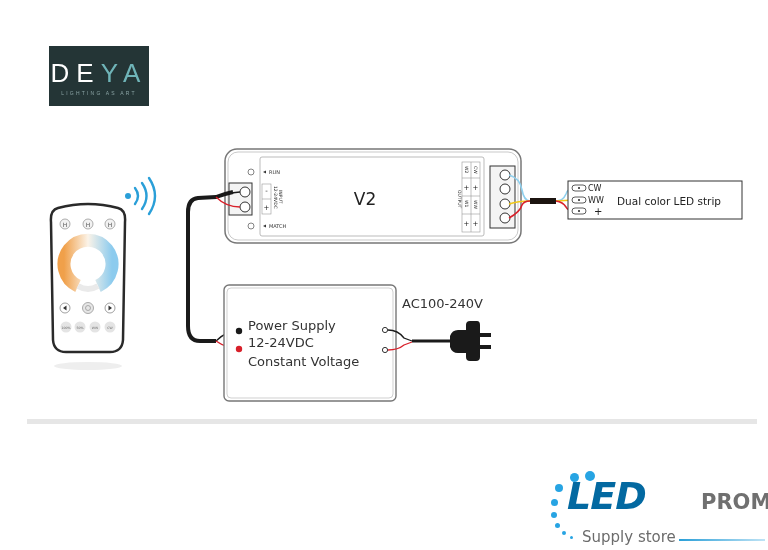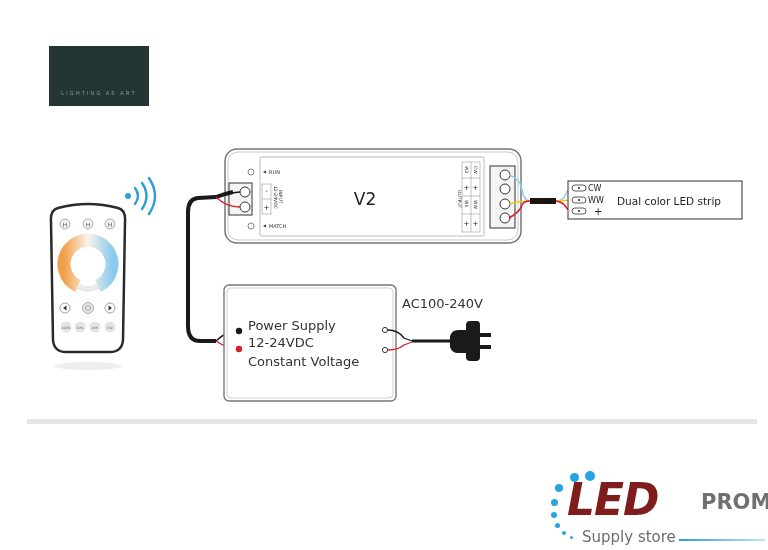--- a/index.html
+++ b/index.html
@@ -5,30 +5,33 @@
   html, body { margin:0; padding:0; background:#ffffff; }
   body { width:768px; height:550px; position:relative; overflow:hidden; font-family:"DejaVu Sans", sans-serif; }
   .abs { position:absolute; }
   #deya-logo { left:49px; top:46px; width:100px; height:60px; background:#243536; }
   #deya-logo .name { position:absolute; left:0; right:0; top:12px; text-align:center; color:#ffffff; font-family:"Liberation Sans", sans-serif; font-size:26px; letter-spacing:7px; font-weight:300; }
   #deya-logo .name .accent { color:#6fb4b8; }
   #deya-logo .tag { position:absolute; left:0; right:0; top:44px; text-align:center; color:#8aa3a4; font-size:5px; letter-spacing:2.2px; font-family:"Liberation Sans", sans-serif; }
   svg text { font-family:"DejaVu Sans", sans-serif; }
   #divider { left:27px; top:419px; width:730px; height:5px; background:#e6e6e6; }
   #ledprom { left:545px; top:470px; width:222px; height:80px; }
-  #ledprom .led { position:absolute; left:22px; top:4px; font-family:"DejaVu Sans", sans-serif; font-weight:bold; font-style:italic; font-size:44px; color:#7f1d1d; letter-spacing:-1px; }
+  #ledprom .led { position:absolute; left:22px; top:4px; font-family:"DejaVu Sans", sans-serif; font-weight:bold; font-style:italic; font-size:38px; color:#0369a1; letter-spacing:-1px; }
   #ledprom .prom { position:absolute; left:124px; top:20px; font-family:"DejaVu Sans", sans-serif; font-weight:bold; font-size:21px; color:#707070;margin-left:32px; }
   #ledprom .store { position:absolute; left:37px; top:58px; font-family:"DejaVu Sans", sans-serif; font-size:15px; color:#6c6c6c; }
   #ledprom .line { position:absolute; left:134px; top:69px; width:86px; height:2px; background:linear-gradient(to right,#2a9fd8,#bfe3f5); }
   .dot { position:absolute; border-radius:50%; background:#27a4e3; }
 </style>
 </head>
 <body>
 
 <div id="deya-logo" class="abs">
+  <div class="name">
+    <span>DE</span><span class="accent">YA</span>
+  </div>
   <div class="tag">LIGHTING AS ART</div>
 </div>
 
 <svg class="abs" style="left:0;top:0" width="768" height="420">
 
   <g>
     <ellipse cx="88" cy="366" rx="34" ry="4" fill="#eeeeee"></ellipse>
     <path d="M58 208 Q88 200 118 208 Q126 210 125 222 L123 340 Q122 352 110 352 L66 352 Q54 352 53 340 L51 222 Q50 210 58 208 Z" fill="#ffffff" stroke="#2a2a2a" stroke-width="2.5"></path>
     <g>
       <circle cx="65" cy="224" r="5" fill="#f2f2f2" stroke="#999" stroke-width="0.8"></circle>

